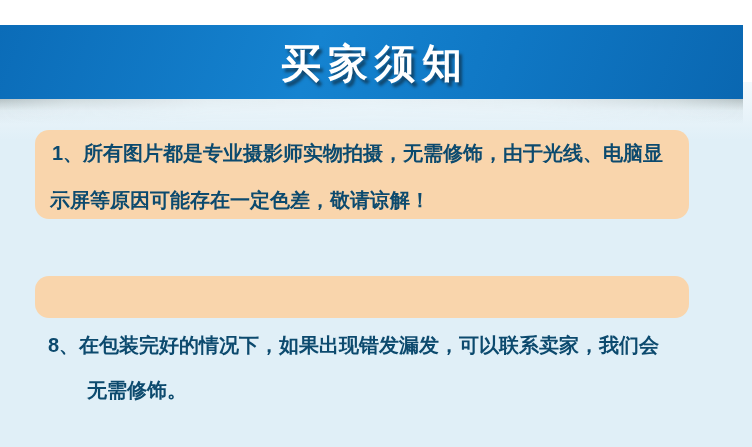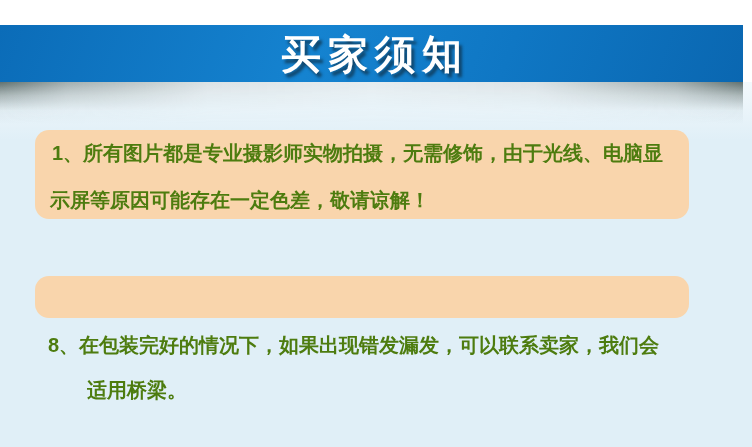--- a/index.html
+++ b/index.html
@@ -12,21 +12,21 @@
   }
   .top-strip{
     position:absolute;left:0;top:0;width:752px;height:82px;
     background:#ffffff;
   }
   .under-glow{
     position:absolute;left:0;top:82px;width:752px;height:58px;
     background:linear-gradient(to bottom,#f3f9fc 0%,#e0eff7 100%);
   }
   .banner{
-    position:absolute;left:0;top:25px;width:743px;height:57px;
+    position:absolute;left:0;top:25px;width:743px;height:74px;
     background:linear-gradient(110deg,#0b6cb8 0%,#1583d0 42%,#0f77c4 68%,#0a67b1 100%);
     display:flex;align-items:center;justify-content:center;
     z-index:3;
   }
   .banner-title{
     font-size:40px;
     font-weight:bold;
     color:#ffffff;
     letter-spacing:7px;
     padding-left:7px; 
@@ -57,21 +57,21 @@
     border-radius:14px;
     z-index:1;
   }
   .panel-1{top:130px;height:89px;}
   .panel-3{top:276px;height:42px;}
   .notice-line{
     position:absolute;
     z-index:4;
     font-size:20px;
     font-weight:bold;
-    color:#4d7c0f;
+    color:#0c4a6e;
     white-space:nowrap;
   }
   .l1a{left:52px;top:130px;line-height:47px;}
   .l1b{left:50px;top:177px;line-height:47px;}
   .l2 {left:48px;top:235px;line-height:24px;}
   .l3 {left:52px;top:285px;line-height:24px;}
   .l4a{left:48px;top:333px;line-height:24px;}
   .l4b{left:87px;top:378px;line-height:24px;}
 </style>
 </head>
@@ -89,15 +89,15 @@
 
   <div class="panel panel-1"></div>
   <div class="panel panel-3"></div>
 
   <div class="notice-line l1a">1、所有图片都是专业摄影师实物拍摄，无需修饰，由于光线、电脑显</div>
   <div class="notice-line l1b">示屏等原因可能存在一定色差，敬请谅解！</div>
 
 
 
   <div class="notice-line l4a">8、在包装完好的情况下，如果出现错发漏发，可以联系卖家，我们会</div>
-  <div class="notice-line l4b">适用桥梁。</div>
+  <div class="notice-line l4b">无需修饰。</div>
 
 </div>
 
 </body></html>

